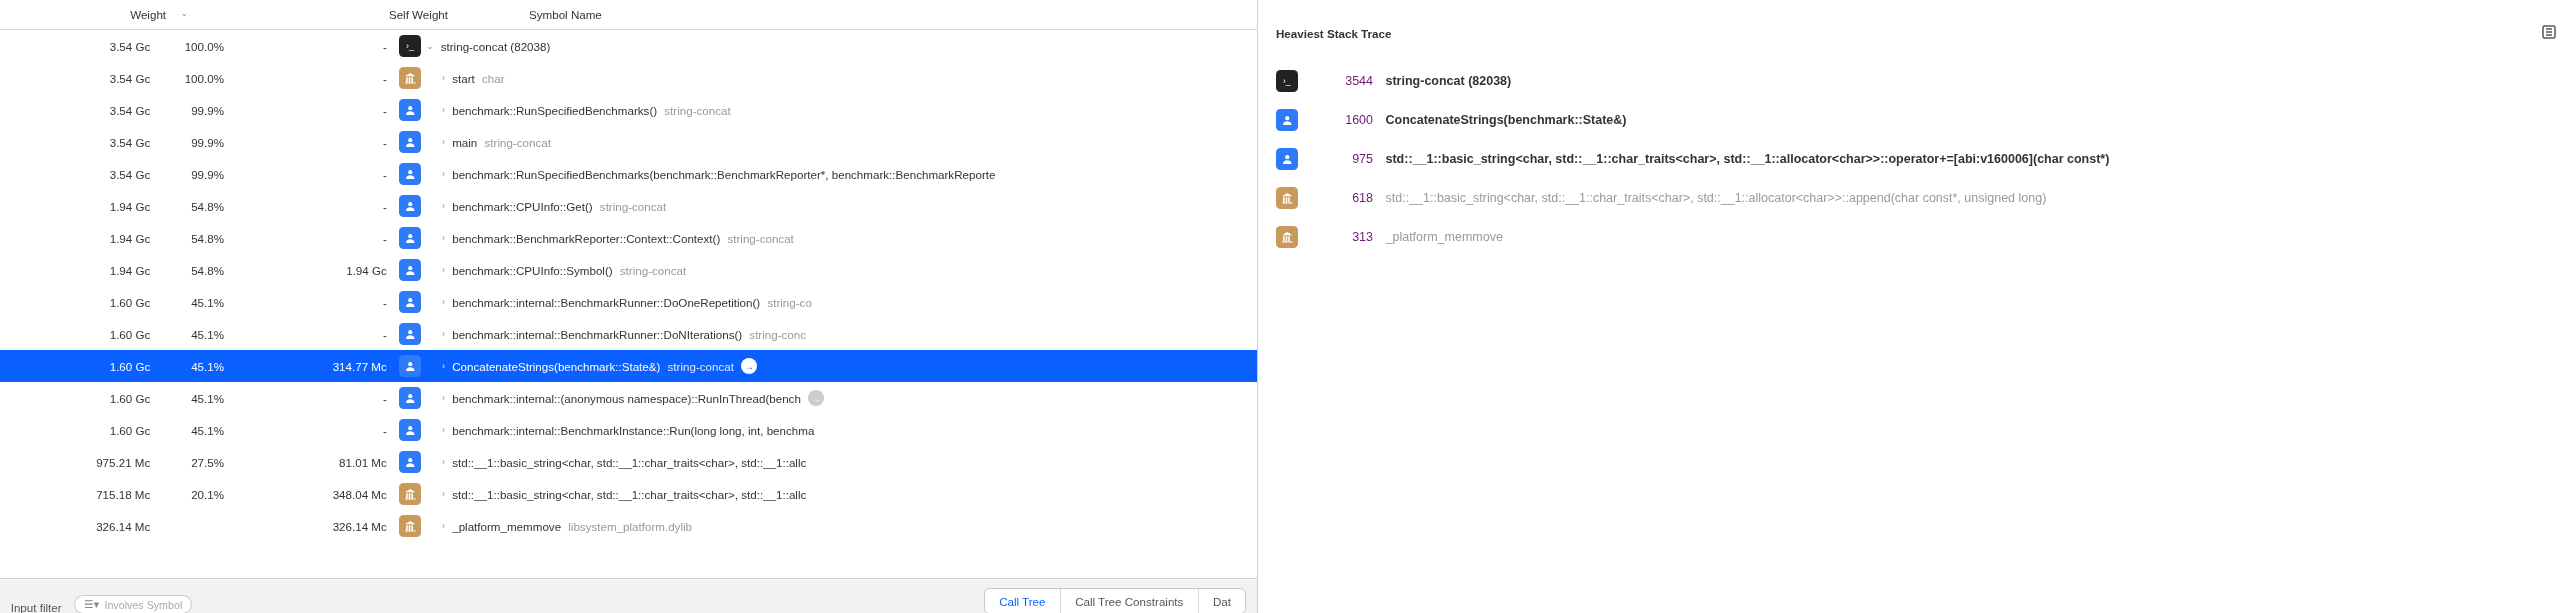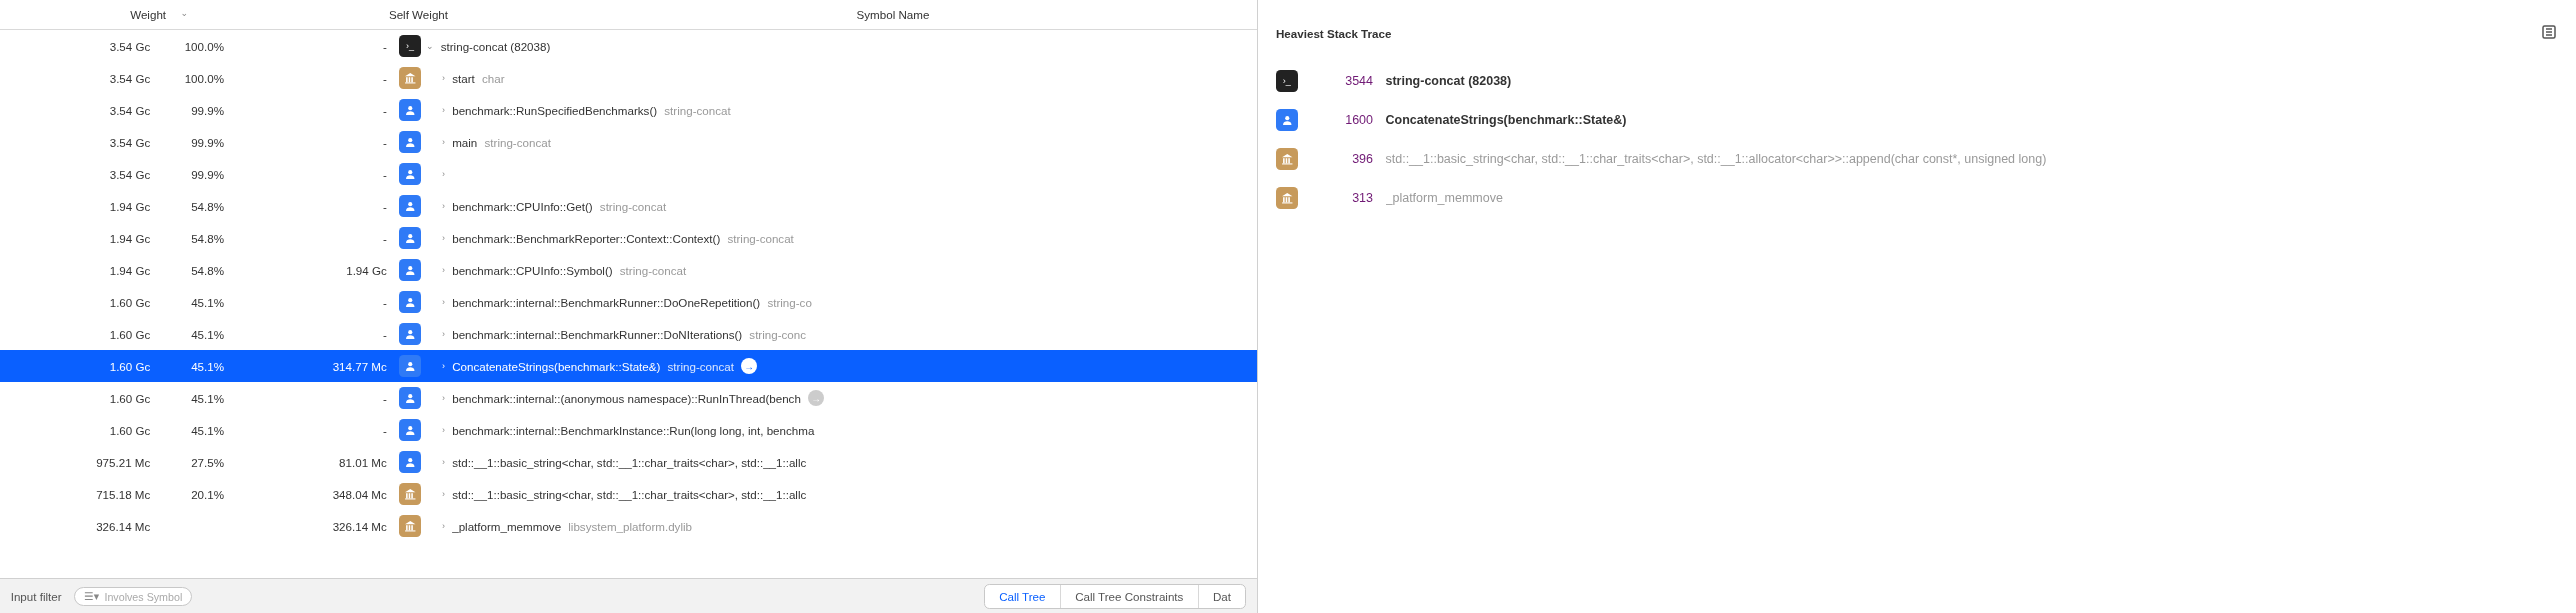--- a/index.html
+++ b/index.html
@@ -52,21 +52,21 @@
 }
 .headerrow {
   height: 30px;
   border-bottom: 0.9px solid #d9d9d9;
   display:flex; align-items:center;
   font-size: 11.6px;
   color:#333;
 }
 .col-weight { width: 242px; text-align:right; padding-right: 54px; display:flex; justify-content:flex-end; align-items:flex-start; gap:9px; }
 .col-self { width: 224px; text-align:right; padding-right: 18px; }
-.col-sym { flex:1; padding-left: 63px; text-align: center; }
+.col-sym { flex:1; padding-left: 63px; }
 .headerrow .sortarrow { font-size:9px; color:#888; margin-left:5.4px; }
 
 .rows { flex:1; overflow:hidden; position:relative; }
 .row {
   height:32px;
   display:flex; align-items:center;
   font-size: 11.6px;
   white-space:nowrap;
   color:#333;
 }
@@ -94,21 +94,21 @@
   font-size:12.5px; color:#fff;
 }
 .ico-term { background:#222; }
 .ico-user { background:#2f7af6; }
 .ico-lib { background:#c79a5b; }
 
 .bottombar {
   height: 36px;
   background:#f2f2f2;
   border-top:0.9px solid #d0d0d0;
-  display:flex; align-items:center;
+  display:flex; align-items:flex-end;
   padding:0 10.7px; gap:12.5px;
   font-size:11.6px; color:#666;
 }
 .bottombar .lbl { color:#555; }
 .bottombar .symfilter {
   display:flex; align-items:center; gap:5.4px;
   border:0.9px solid #c8c8c8; border-radius:10.7px;
   padding:1.8px 9px; color:#aaa; font-size:10.7px;
   background:#fff;
 }
@@ -250,20 +250,21 @@
             <div class="icol">
               <span class="ico ico-user">
                 <svg width="12.5" height="12.5" viewBox="0 0 24 24" fill="#fff">
                   <circle cx="12" cy="8" r="4"></circle>
                   <path d="M4 20c0-4 4-6 8-6s8 2 8 6v1H4z"></path>
                 </svg>
               </span>
             </div>
             <div class="ncol" style="padding-left: 16px;">
               <span class="chev">›</span>
+              <span>benchmark::RunSpecifiedBenchmarks(benchmark::BenchmarkReporter*, benchmark::BenchmarkReporte</span>
             </div>
           </div>
           <div class="row">
             <div class="wcol">
               <span class="wt">1.94 Gc</span>
               <span class="pct">54.8%</span>
             </div>
             <div class="scol">-</div>
             <div class="icol">
               <span class="ico ico-user">
@@ -522,30 +523,40 @@
             <span class="ico ico-user">
               <svg width="12.5" height="12.5" viewBox="0 0 24 24" fill="#fff">
                 <circle cx="12" cy="8" r="4"></circle>
                 <path d="M4 20c0-4 4-6 8-6s8 2 8 6v1H4z"></path>
               </svg>
             </span>
             <span class="cnt">1600</span>
             <span class="nm bold">ConcatenateStrings(benchmark::State&amp;)</span>
           </div>
           <div class="stackrow">
+            <span class="ico ico-user">
+              <svg width="12.5" height="12.5" viewBox="0 0 24 24" fill="#fff">
+                <circle cx="12" cy="8" r="4"></circle>
+                <path d="M4 20c0-4 4-6 8-6s8 2 8 6v1H4z"></path>
+              </svg>
+            </span>
+            <span class="cnt">975</span>
+            <span class="nm bold">std::__1::basic_string&lt;char, std::__1::char_traits&lt;char&gt;, std::__1::allocator&lt;char&gt;&gt;::operator+=[abi:v160006](char const*)</span>
+          </div>
+          <div class="stackrow">
             <span class="ico ico-lib">
               <svg width="12.5" height="12.5" viewBox="0 0 24 24" fill="#fff">
                 <rect x="4" y="10" width="3" height="10"></rect>
                 <rect x="9" y="10" width="3" height="10"></rect>
                 <rect x="14" y="10" width="3" height="10"></rect>
                 <rect x="2" y="20" width="20" height="2"></rect>
                 <path d="M12 2L2 8h20z"></path>
               </svg>
             </span>
-            <span class="cnt">396</span>
+            <span class="cnt">618</span>
             <span class="nm dim">std::__1::basic_string&lt;char, std::__1::char_traits&lt;char&gt;, std::__1::allocator&lt;char&gt;&gt;::append(char const*, unsigned long)</span>
           </div>
           <div class="stackrow">
             <span class="ico ico-lib">
               <svg width="12.5" height="12.5" viewBox="0 0 24 24" fill="#fff">
                 <rect x="4" y="10" width="3" height="10"></rect>
                 <rect x="9" y="10" width="3" height="10"></rect>
                 <rect x="14" y="10" width="3" height="10"></rect>
                 <rect x="2" y="20" width="20" height="2"></rect>
                 <path d="M12 2L2 8h20z"></path>

